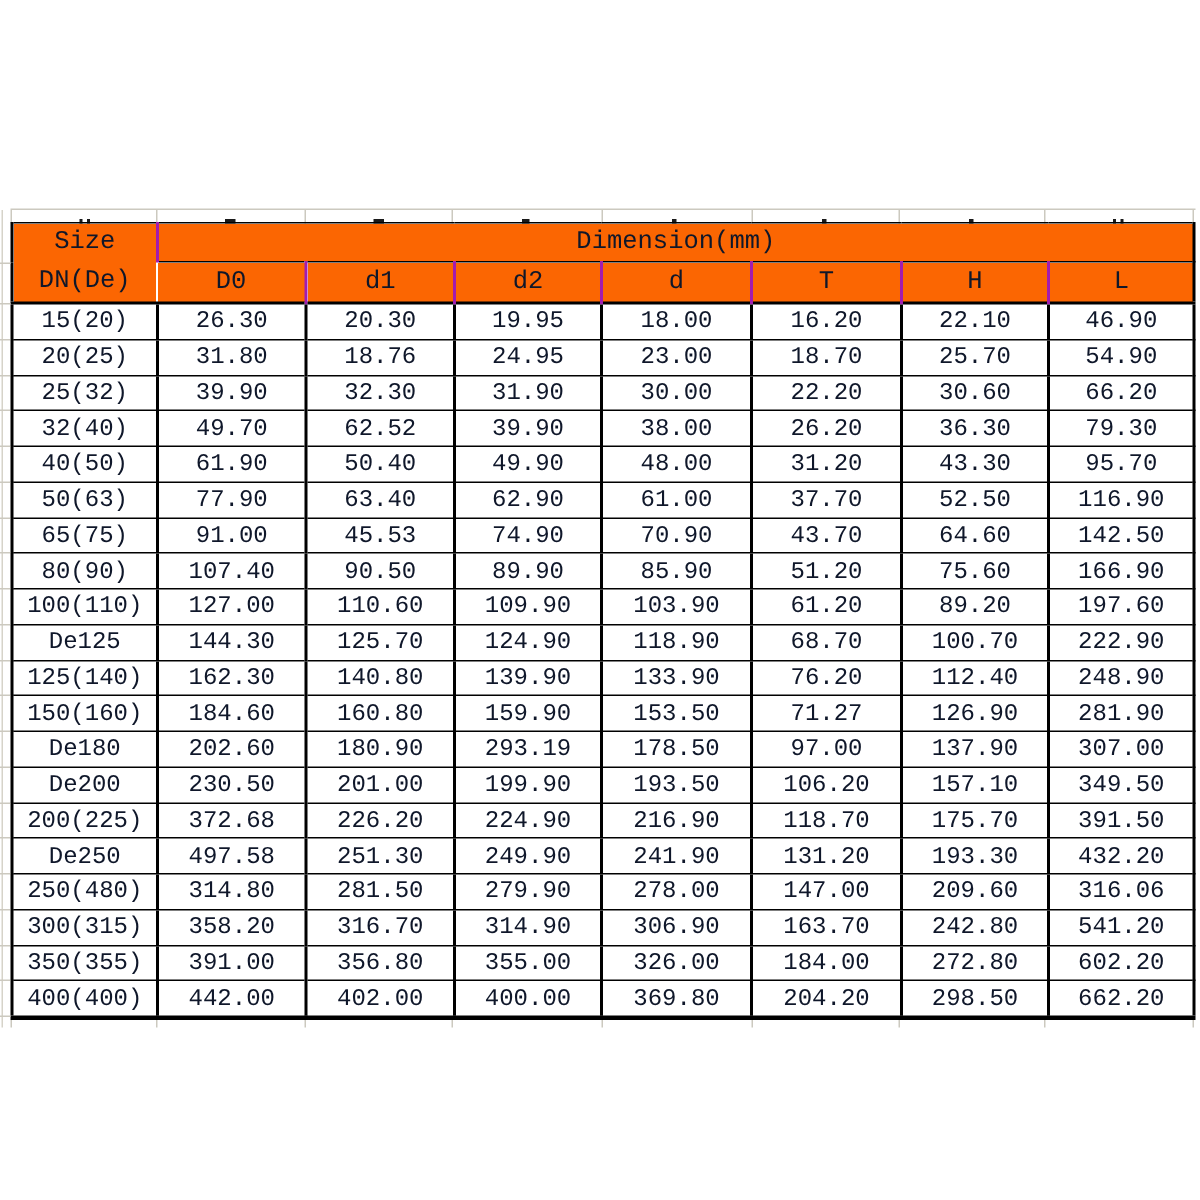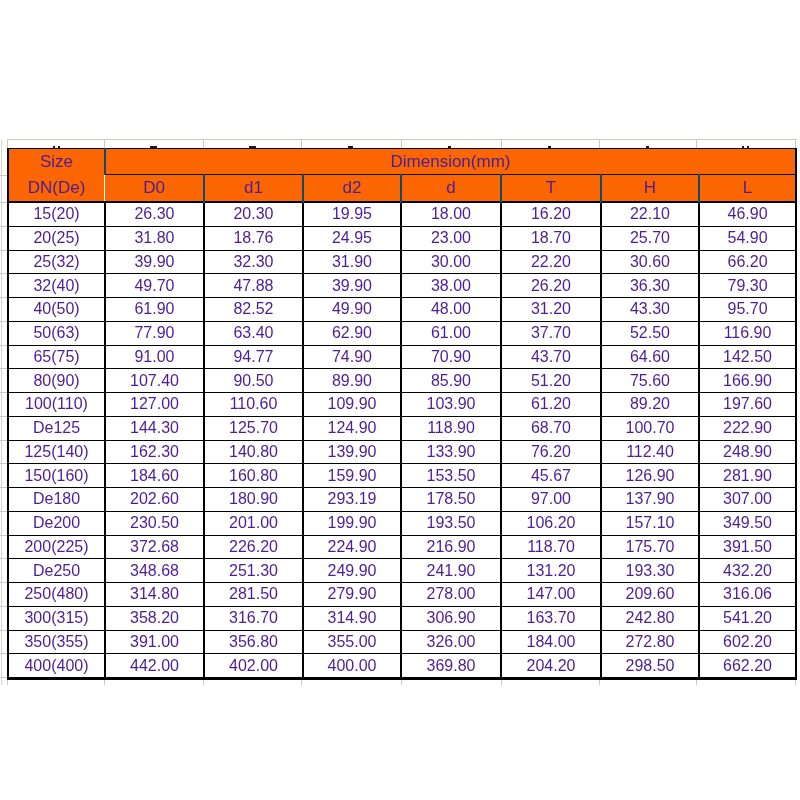--- a/index.html
+++ b/index.html
@@ -2,22 +2,22 @@
 <html><head>
 <meta charset="utf-8">
 <style>
   html, body { margin: 0; padding: 0; background: #ffffff; }
   .canvas {
     position: relative;
     width: 800px;
     height: 800px;
     background: #ffffff;
     overflow: hidden;
-    font-family: Liberation Sans, sans-serif;
-    color: #4c1d95;
+    font-family: Liberation Mono, monospace;
+    color: #0f172a;
   }
 
   
   .cutoff-row {
     position: absolute;
     left: 7px; top: 139px;
     width: 790px; height: 9px;
     border-top: 1px solid #ccc9bf;
   }
   .cutoff-stub {
@@ -63,21 +63,21 @@
     text-align: center;
     vertical-align: middle;
     font-weight: normal;
     overflow: hidden;
     white-space: nowrap;
   }
   .dim-table th {
     background: #fb6602;
     font-size: 17px;
     height: 25px;
-    border-left: 2px solid #0c4a6e;
+    border-left: 2px solid #a21caf;
   }
   .dim-table th:first-child { border-left: none; }
   .dim-table thead tr + tr th { border-top: 1px solid #000; }
   .dim-table td {
     font-size: 16px;
     height: 22.75px;
     border-left: 2px solid #000;
     border-top: 1px solid #000;
     background: #ffffff;
   }
@@ -177,51 +177,51 @@
           <td>32.30</td>
           <td>31.90</td>
           <td>30.00</td>
           <td>22.20</td>
           <td>30.60</td>
           <td>66.20</td>
         </tr>
         <tr>
           <td>32(40)</td>
           <td>49.70</td>
-          <td>47.88</td>
+          <td>62.52</td>
           <td>39.90</td>
           <td>38.00</td>
           <td>26.20</td>
           <td>36.30</td>
           <td>79.30</td>
         </tr>
         <tr>
           <td>40(50)</td>
           <td>61.90</td>
-          <td>82.52</td>
+          <td>50.40</td>
           <td>49.90</td>
           <td>48.00</td>
           <td>31.20</td>
           <td>43.30</td>
           <td>95.70</td>
         </tr>
         <tr>
           <td>50(63)</td>
           <td>77.90</td>
           <td>63.40</td>
           <td>62.90</td>
           <td>61.00</td>
           <td>37.70</td>
           <td>52.50</td>
           <td>116.90</td>
         </tr>
         <tr>
           <td>65(75)</td>
           <td>91.00</td>
-          <td>94.77</td>
+          <td>45.53</td>
           <td>74.90</td>
           <td>70.90</td>
           <td>43.70</td>
           <td>64.60</td>
           <td>142.50</td>
         </tr>
         <tr>
           <td>80(90)</td>
           <td>107.40</td>
           <td>90.50</td>
@@ -260,21 +260,21 @@
           <td>76.20</td>
           <td>112.40</td>
           <td>248.90</td>
         </tr>
         <tr>
           <td>150(160)</td>
           <td>184.60</td>
           <td>160.80</td>
           <td>159.90</td>
           <td>153.50</td>
-          <td>45.67</td>
+          <td>71.27</td>
           <td>126.90</td>
           <td>281.90</td>
         </tr>
         <tr>
           <td>De180</td>
           <td>202.60</td>
           <td>180.90</td>
           <td>293.19</td>
           <td>178.50</td>
           <td>97.00</td>
@@ -296,21 +296,21 @@
           <td>372.68</td>
           <td>226.20</td>
           <td>224.90</td>
           <td>216.90</td>
           <td>118.70</td>
           <td>175.70</td>
           <td>391.50</td>
         </tr>
         <tr>
           <td>De250</td>
-          <td>348.68</td>
+          <td>497.58</td>
           <td>251.30</td>
           <td>249.90</td>
           <td>241.90</td>
           <td>131.20</td>
           <td>193.30</td>
           <td>432.20</td>
         </tr>
         <tr>
           <td>250(480)</td>
           <td>314.80</td>

